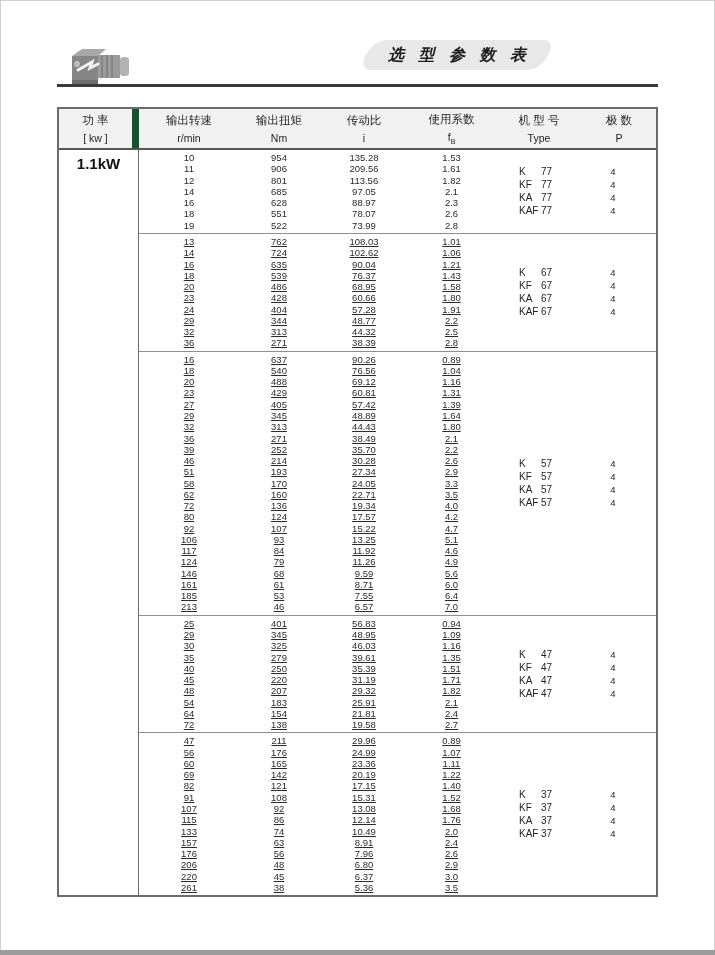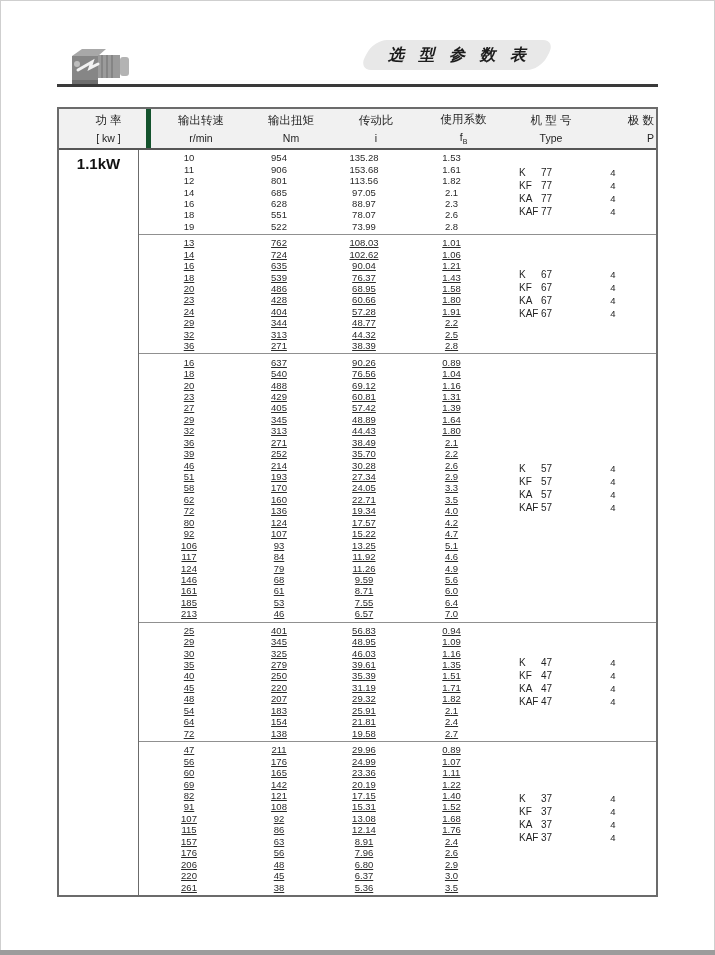--- a/index.html
+++ b/index.html
@@ -52,32 +52,32 @@
     border:2px solid #6b6b6b;
     background:#ffffff;
   }
   .thead {
     height:41px; display:flex;
     background:#f1f1f1;
     border-bottom:2px solid #565656;
   }
   .power-head {
     width:80px; height:100%;
-    border-right:5px solid #14532d;
+    border-right:7px solid #14532d;
     display:flex; flex-direction:column;
-    align-items:center; justify-content:center;margin-left:12px;
+    align-items:center; justify-content:center;
   }
   .cols-head {
     flex:1;
     display:grid;
     grid-template-columns:100px 80px 90px 85px 90px 1fr;
     align-items:center;
   }
   .col-head { text-align:center; }
-  .col-head:last-child { padding-right:2px;text-align:right; }
+  .col-head:last-child { padding-right:2px; }
   .col-label, .power-label { font-size:11.5px; color:#1f1f1f; }
   .col-unit, .power-unit { font-size:10.5px; margin-top:4px; color:#1f1f1f; }
   .col-unit sub { font-size:7px; }
 
   .tbody { display:flex; height:calc(100% - 41px);border-radius:22px; }
   .power-col {
     width:80px;
     border-right:1px solid #6b6b6b;
     text-align:center; padding-top:5px;
   }
@@ -179,21 +179,21 @@
           <div class="rows">
             <div class="data-row">
               <span class="cell">10</span>
               <span class="cell">954</span>
               <span class="cell">135.28</span>
               <span class="cell">1.53</span>
             </div>
             <div class="data-row">
               <span class="cell">11</span>
               <span class="cell">906</span>
-              <span class="cell">153.68</span>
+              <span class="cell">209.56</span>
               <span class="cell">1.61</span>
             </div>
             <div class="data-row">
               <span class="cell">12</span>
               <span class="cell">801</span>
               <span class="cell">113.56</span>
               <span class="cell">1.82</span>
             </div>
             <div class="data-row">
               <span class="cell">14</span>
@@ -655,20 +655,26 @@
               <span class="cell">13.08</span>
               <span class="cell">1.68</span>
             </div>
             <div class="data-row">
               <span class="cell">115</span>
               <span class="cell">86</span>
               <span class="cell">12.14</span>
               <span class="cell">1.76</span>
             </div>
             <div class="data-row">
+              <span class="cell">133</span>
+              <span class="cell">74</span>
+              <span class="cell">10.49</span>
+              <span class="cell">2.0</span>
+            </div>
+            <div class="data-row">
               <span class="cell">157</span>
               <span class="cell">63</span>
               <span class="cell">8.91</span>
               <span class="cell">2.4</span>
             </div>
             <div class="data-row">
               <span class="cell">176</span>
               <span class="cell">56</span>
               <span class="cell">7.96</span>
               <span class="cell">2.6</span>

